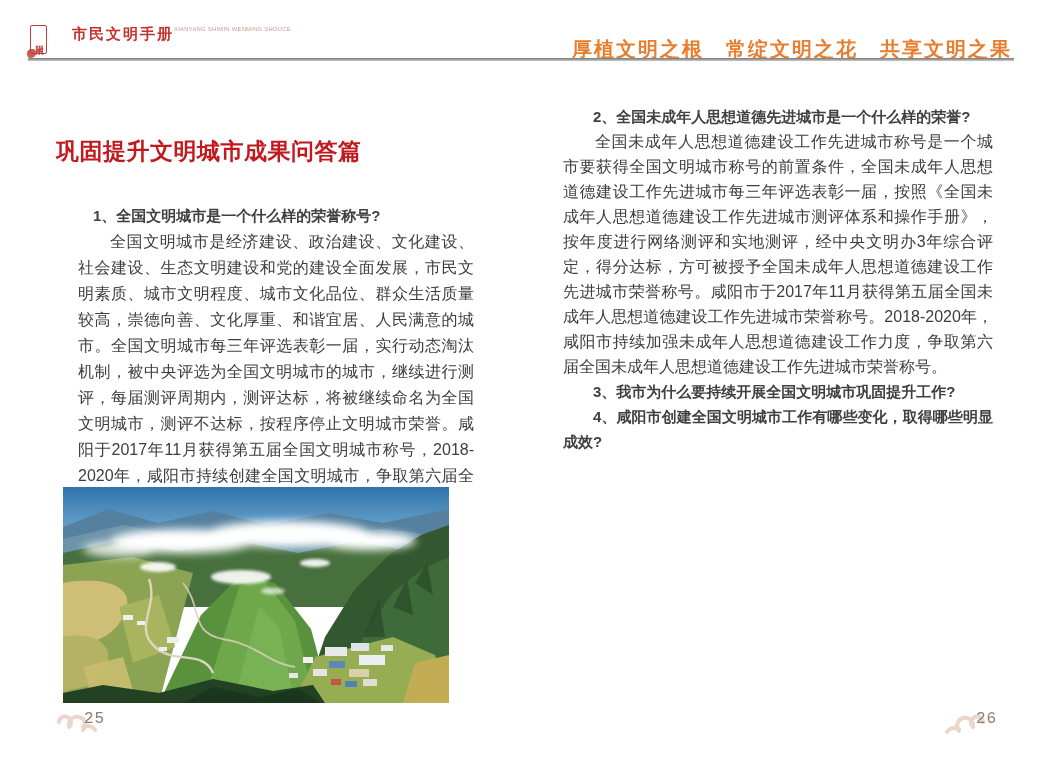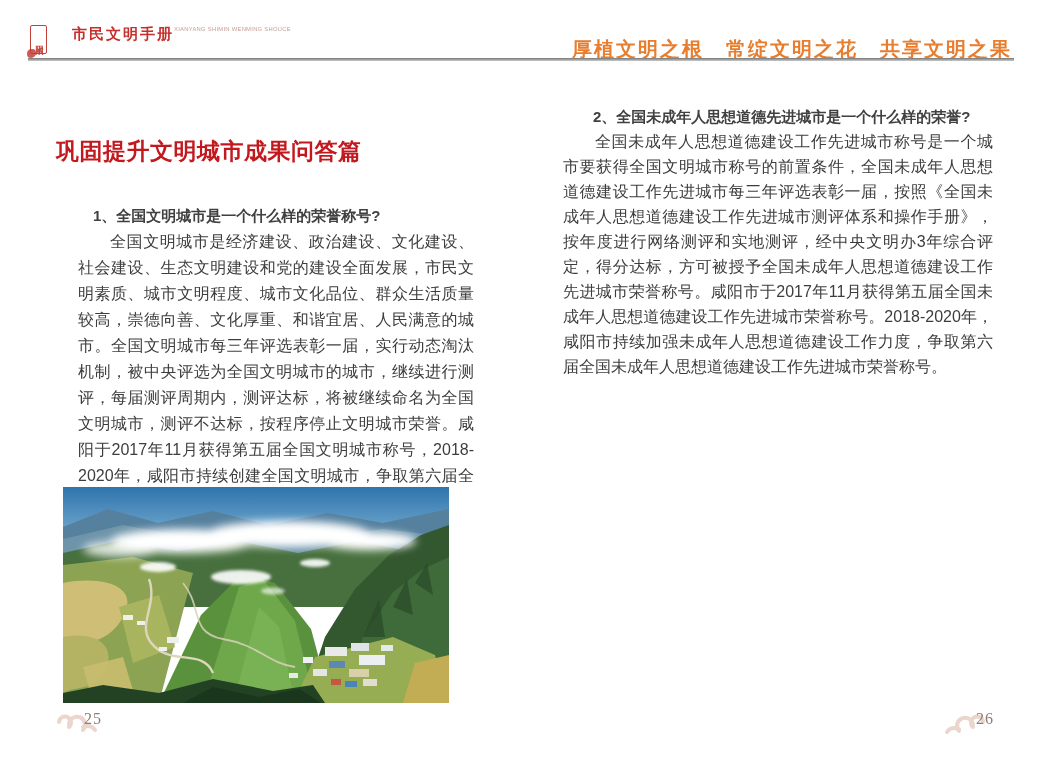--- a/index.html
+++ b/index.html
@@ -32,21 +32,21 @@
   .q{margin:0;font-size:15px;font-weight:bold;color:#404040;text-indent:2em;
         text-align:justify;line-height:26px;}
   .a{margin:0;font-size:16px;color:#3d3d3d;text-indent:2em;text-align:justify;line-height:26px;}
   .col-left .q{position:absolute;left:0;top:203px;width:396px;}
   .col-left .a{position:absolute;left:15px;top:229px;width:396px;}
   .col-right .q,.col-right .a{line-height:25px;}
   
   .photo{position:absolute;left:63px;top:487px;width:386px;height:216px;margin:0;overflow:hidden;}
   .photo svg{display:block;width:100%;height:100%;}
   
-  .pagenum{position:absolute;font-family:Liberation Serif, serif;font-size:16px;color:#8e7d71;
+  .pagenum{position:absolute;font-family:Liberation Mono, monospace;font-size:16px;color:#8e7d71;
         letter-spacing:1px;z-index:2;}
   .pn-left{left:84px;top:710px;}
   .pn-right{left:928px;top:710px;margin-left:48px;}
   .flourish{position:absolute;z-index:1;}
   .fl-left{left:54px;top:707px;}
   .fl-right{left:942px;top:709px;}
 </style>
 </head>
 <body>
 
@@ -149,20 +149,22 @@
       <ellipse cx="95" cy="80" rx="18" ry="5"></ellipse>
       <ellipse cx="252" cy="76" rx="15" ry="4"></ellipse>
       <ellipse cx="210" cy="104" rx="12" ry="3.5" opacity=".7"></ellipse>
     </g>
   </svg>
 </figure>
 
 <section class="col col-right">
   <h2 class="q">2、全国未成年人思想道德先进城市是一个什么样的荣誉?</h2>
   <p class="a">全国未成年人思想道德建设工作先进城市称号是一个城市要获得全国文明城市称号的前置条件，全国未成年人思想道德建设工作先进城市每三年评选表彰一届，按照《全国未成年人思想道德建设工作先进城市测评体系和操作手册》，按年度进行网络测评和实地测评，经中央文明办3年综合评定，得分达标，方可被授予全国未成年人思想道德建设工作先进城市荣誉称号。咸阳市于2017年11月获得第五届全国未成年人思想道德建设工作先进城市荣誉称号。2018-2020年，咸阳市持续加强未成年人思想道德建设工作力度，争取第六届全国未成年人思想道德建设工作先进城市荣誉称号。</p>
+  <h2 class="q">3、我市为什么要持续开展全国文明城市巩固提升工作?</h2>
+  <h2 class="q">4、咸阳市创建全国文明城市工作有哪些变化，取得哪些明显成效?</h2>
 </section>
 
 <svg class="flourish fl-left" width="44" height="28" viewBox="0 0 44 28">
   <g fill="none" stroke="#ead6cc" stroke-width="4" stroke-linecap="round">
     <path d="M5,15 a6,6 0 1 1 10,5"></path>
     <path d="M15,18 a8,8 0 1 1 14,5"></path>
     <path d="M29,20 q8,-3 12,3"></path>
   </g>
 </svg>
 <div class="pagenum pn-left">25</div>

